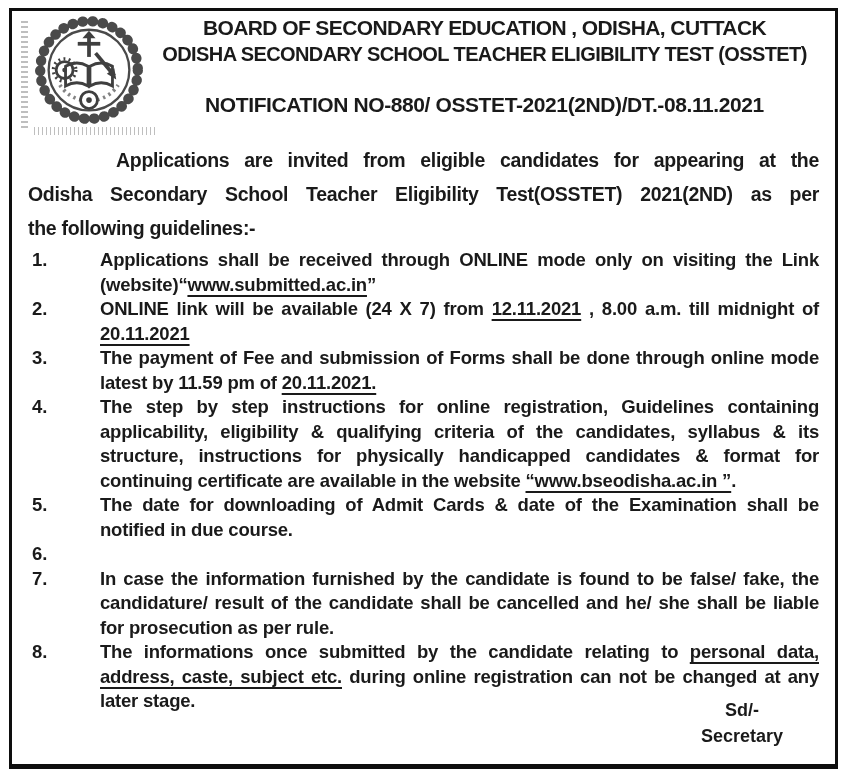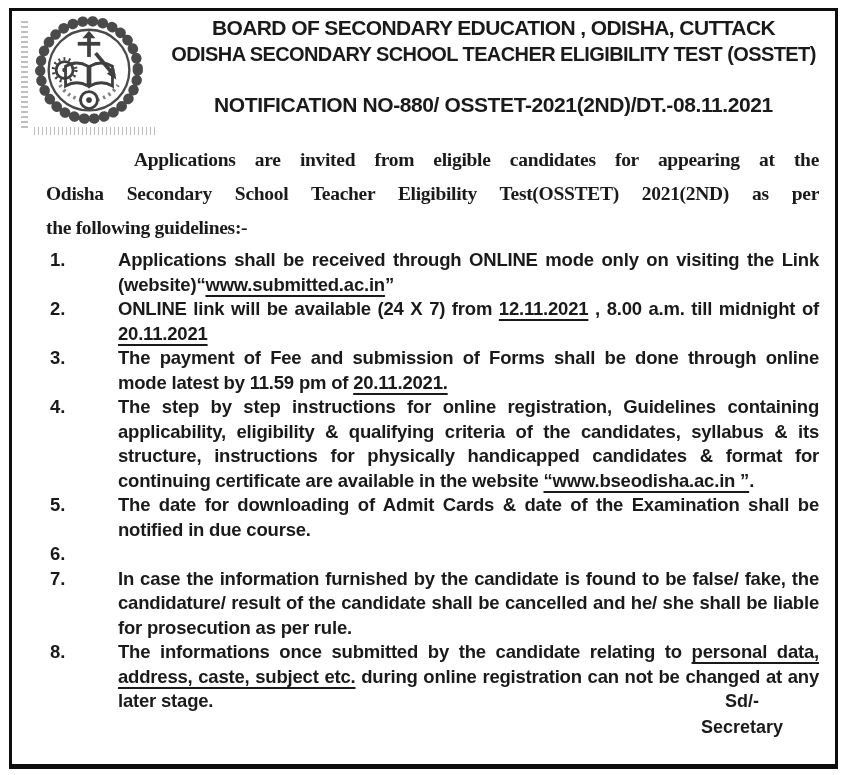--- a/index.html
+++ b/index.html
@@ -24,42 +24,42 @@
     position:absolute; left:22px; top:116px; width:122px; height:8px; opacity:.55;
     background:repeating-linear-gradient(90deg,#8a8a8a 0 1.5px,transparent 1.5px 4px);
   }
   
   .head { margin:5px 6px 0 128px; text-align:center; }
   .org   { font-size:21px; line-height:24px; letter-spacing:-0.6px; }
   .exam  { font-size:20px; line-height:24px; letter-spacing:-0.6px; margin-top:2px; }
   .notif { font-size:21px; line-height:24px; letter-spacing:-0.4px; margin-top:27px; }
   
   .intro { margin:26px 16px 0 16px; font-size:19.5px; line-height:34px; letter-spacing:-0.3px; }
-  .iline { text-align:justify; text-align-last:justify;font-family:Liberation Serif, serif; }
+  .iline { text-align:justify; text-align-last:justify; }
   .iline.first { text-indent:88px; }
   .iline.last  { text-align:right; text-align-last:left; }
   
   .glist { margin:3px 16px 0 0; }
   .g-row { display:flex; align-items:flex-start; }
   .g-num {
     width:88px; padding-left:20px; box-sizing:border-box; flex:0 0 88px;
     font-size:18.5px; line-height:24.5px;
   }
   .g-text {
     flex:1; font-size:18.5px; line-height:24.5px; letter-spacing:-0.2px;
     text-align:justify;
   }
   .u { text-decoration:underline; text-decoration-thickness:2px; text-underline-offset:4px; }
   
-  .footer { position:absolute; right:52px; bottom:24px; text-align:center; font-size:18px; line-height:26px; }
+  .footer { position:absolute; right:52px; bottom:15px; text-align:center; font-size:18px; line-height:26px; }
 </style>
 </head>
 <body style="color: rgb(26, 26, 26); background: rgb(255, 255, 255);">
 
-<div class="sheet" style="border-color: rgb(14, 14, 14); padding-left: 18px;">
+<div class="sheet" style="border-color: rgb(14, 14, 14);">
 
   <div class="artifact-left"></div>
   <div class="artifact-bottom"></div>
 
   <div class="logo-wrap">
     <svg viewBox="0 0 130 130">
 
       <circle cx="65" cy="64" r="52" fill="none" stroke="#4a4a4a" stroke-width="11" stroke-dasharray="0.6 10.2" stroke-linecap="round"></circle>
 
       <circle cx="65" cy="64" r="43" fill="#ffffff" stroke="#4a4a4a" stroke-width="2.5"></circle>

